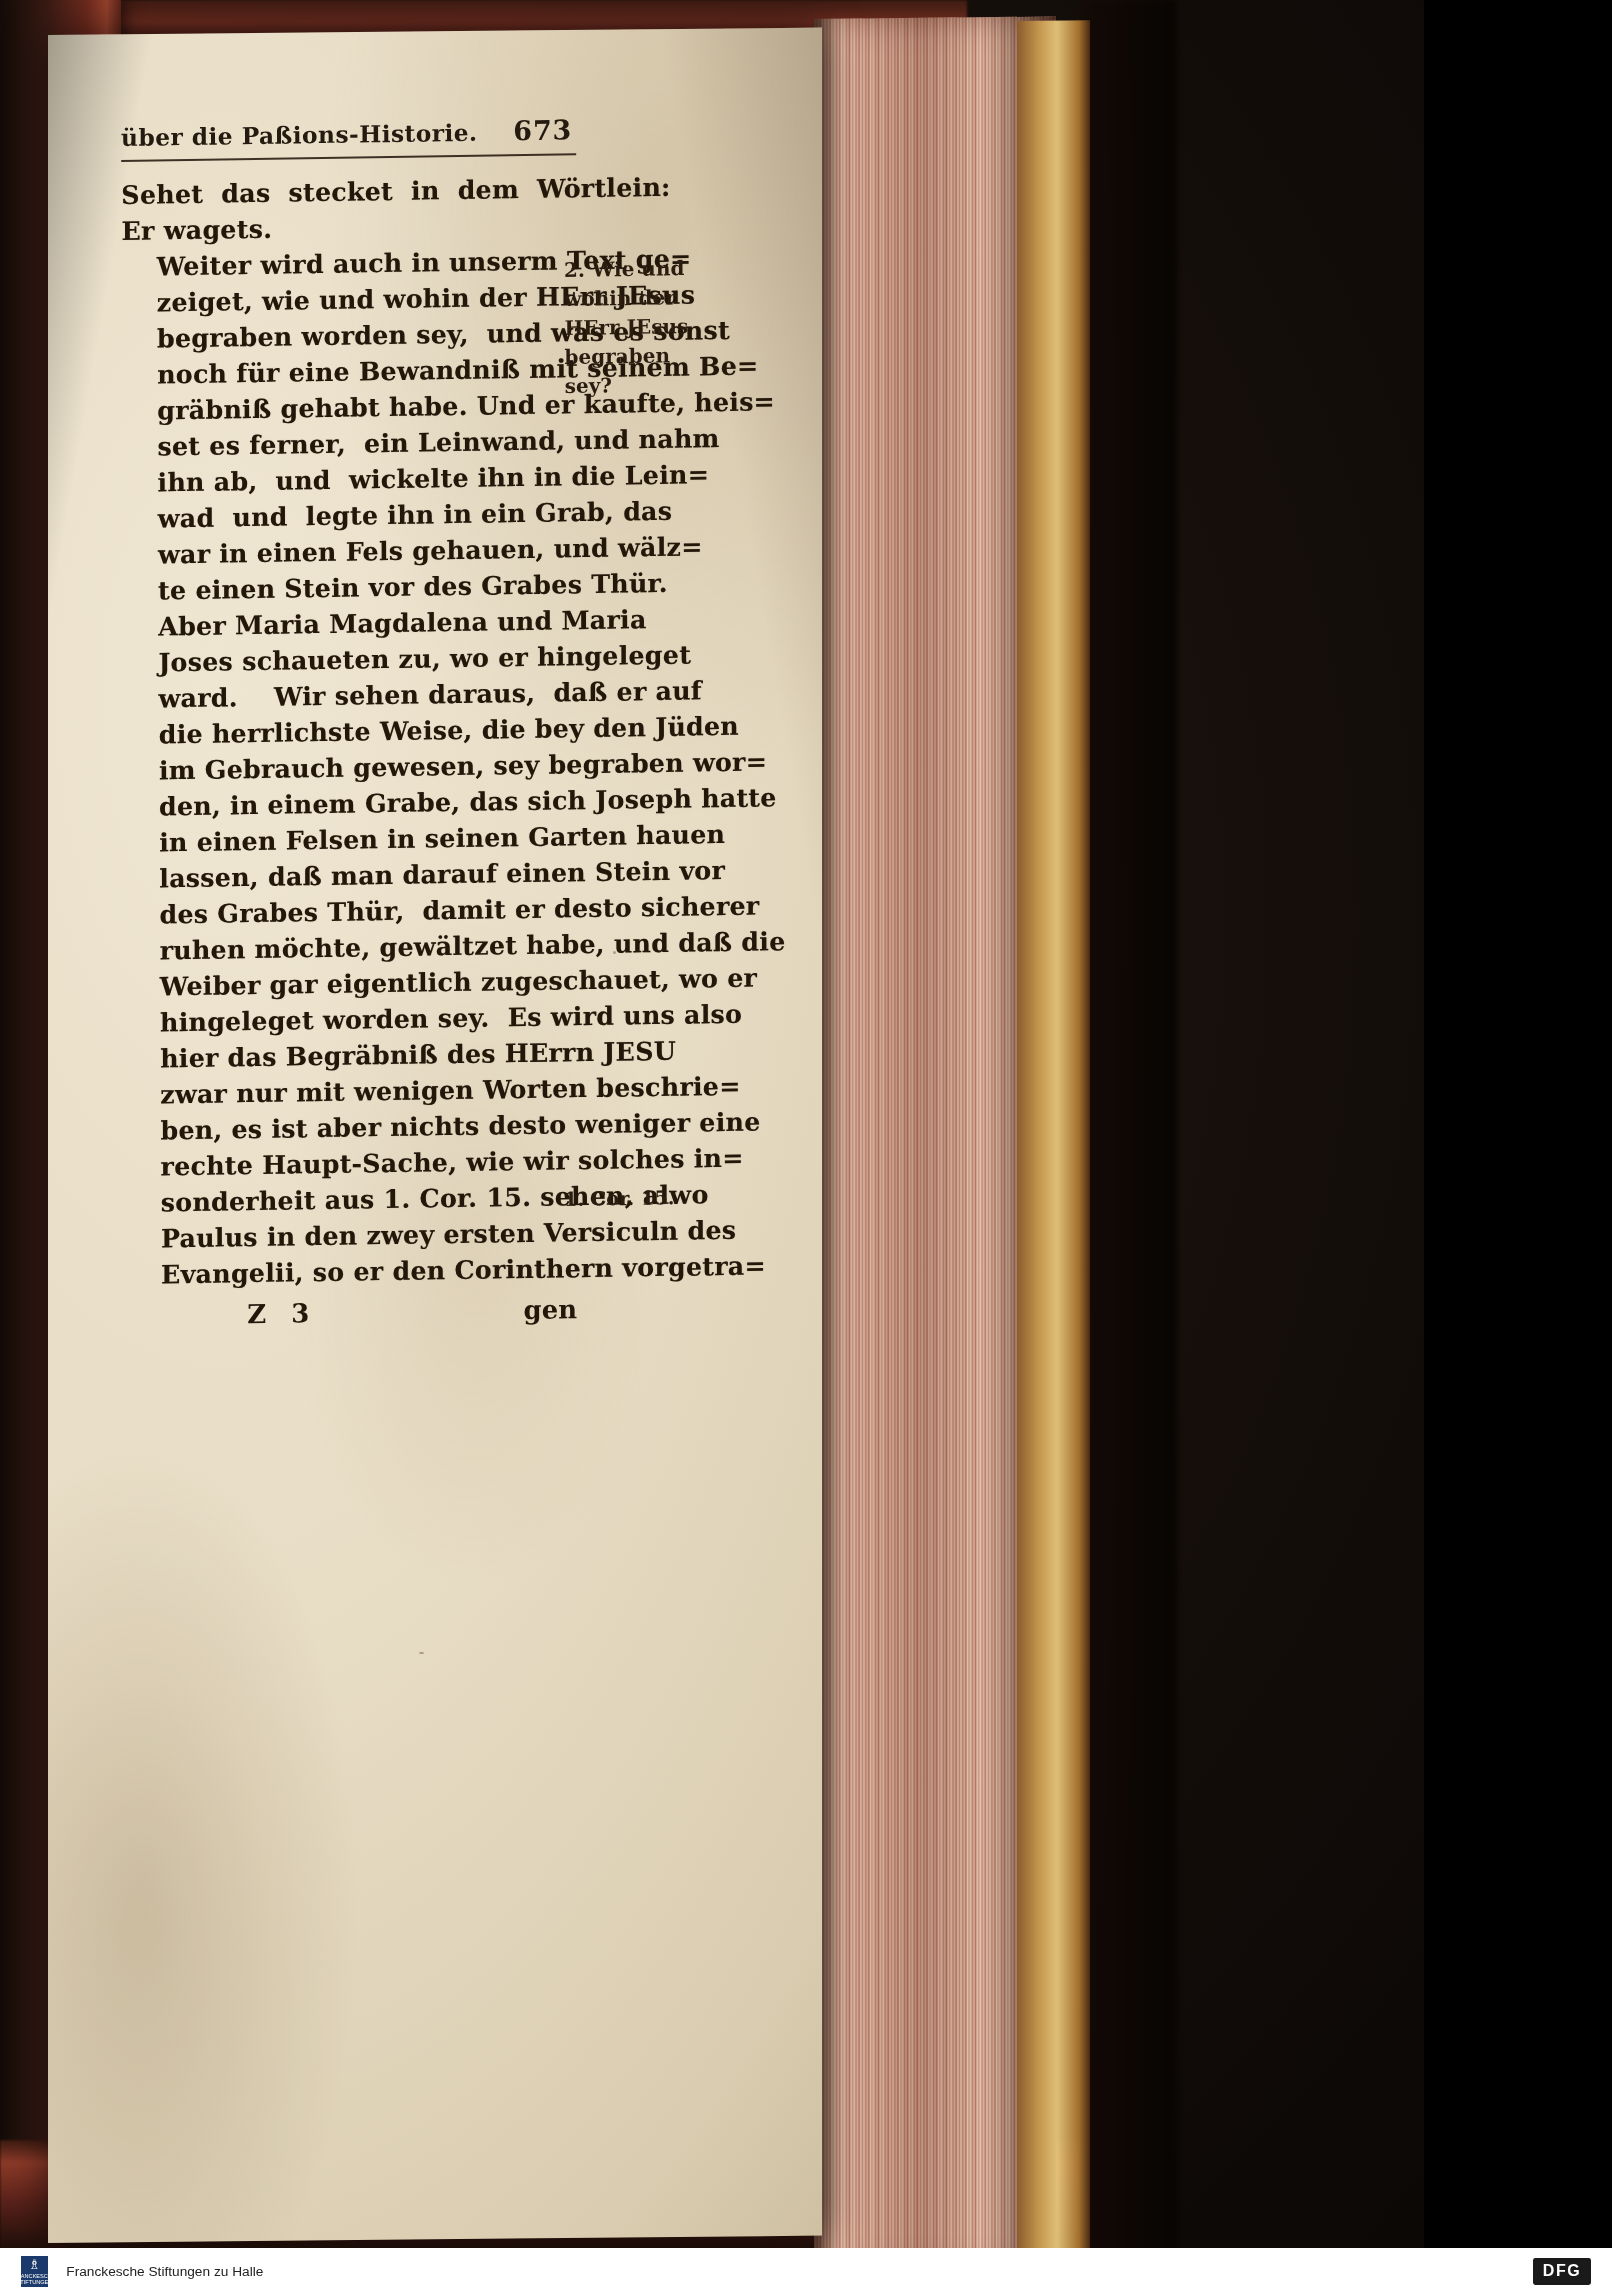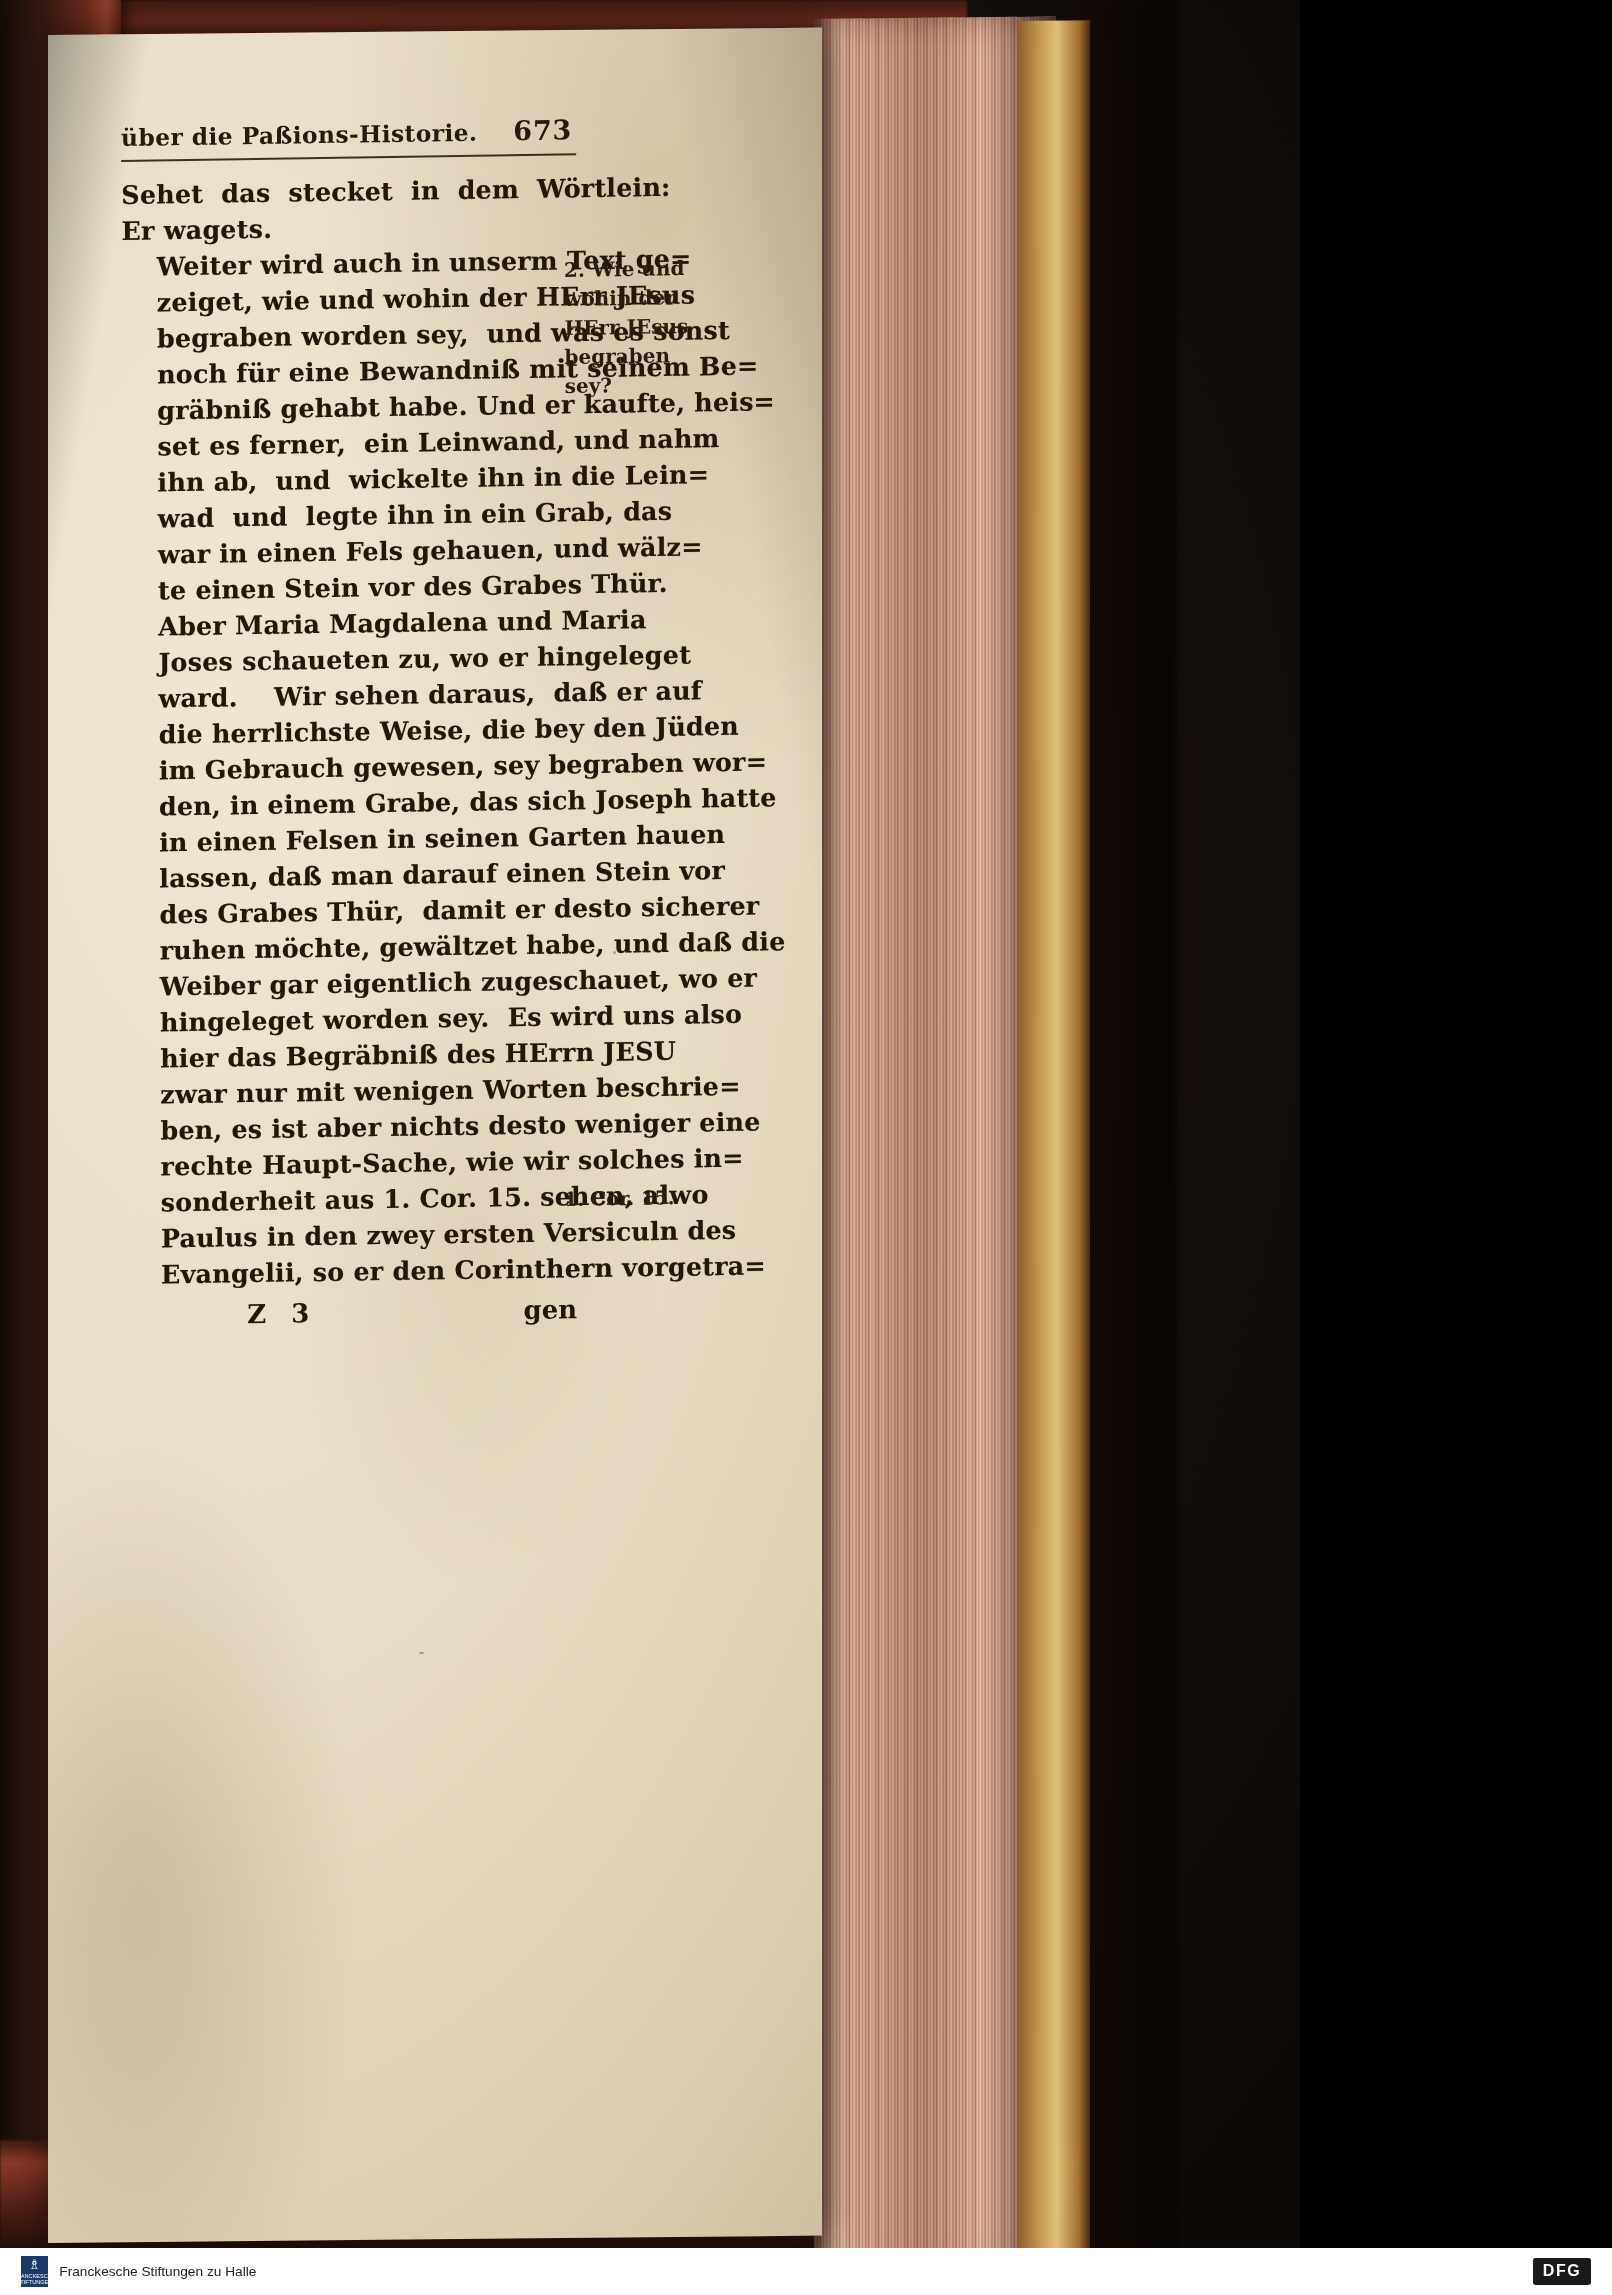--- a/index.html
+++ b/index.html
@@ -11,21 +11,21 @@
     width: 1612px;
     height: 2295px;
     overflow: hidden;
     font-family: "DejaVu Serif", serif;
   }
 
   
   #scan {
     position: absolute;
     left: 0; top: 0;
-    width: 1300px;
+    width: 1424px;
     height: 2295px;
     background: #4d7c0f;
   }
 
   
   .backdrop {
     position: absolute;
     inset: 0;
     background:
       radial-gradient(120% 90% at 30% 40%, #241a13 0%, #140e0a 55%, #070504 100%);
@@ -231,20 +231,21 @@
     text-align: center;
   }
   .fs-logo .mark {
     font-size: 13.7px;
     line-height: 13.7px;
     margin-bottom: 0.8px;
   }
   .footer-text {
     font-size: 13.7px;
     color: #222;
+    margin-left: 7px;
   }
   .dfg-badge {
     background: #1a1a1a;
     color: #fff;
     font-size: 16px;
     font-weight: 700;
     letter-spacing: 1.6px;
     padding: 4px 9.7px 4.8px 9.7px;
     border-radius: 2.4px;
     font-family: "Liberation Sans", sans-serif;

